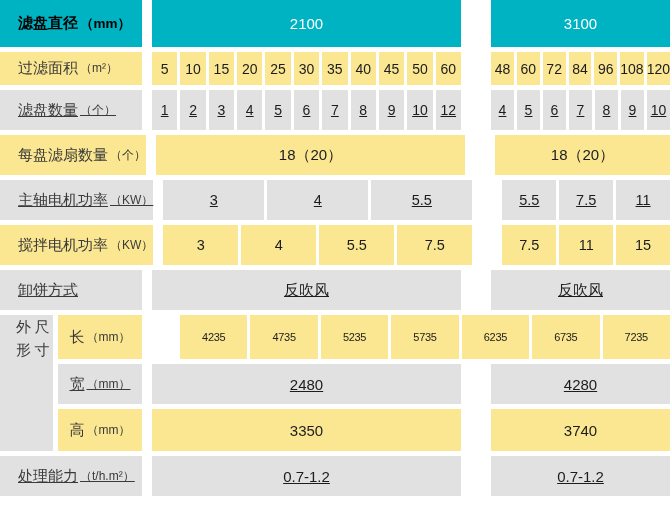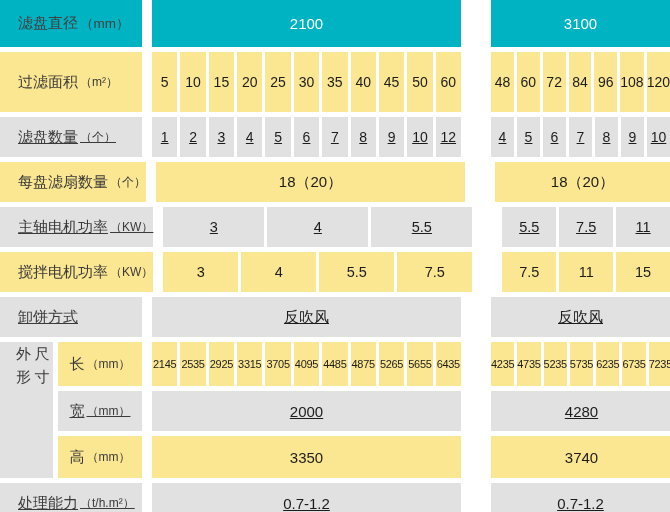--- a/index.html
+++ b/index.html
@@ -2,42 +2,42 @@
 <html><head>
 <meta charset="utf-8">
 <style>
   html,body{margin:0;padding:0;}
   .sheet{
     width:670px;height:512px;background:#ffffff;
     font-family:"Liberation Sans","DejaVu Sans",sans-serif;
     overflow:hidden;
   }
   .row{display:flex;margin-bottom:5px;}
-  .h47{height:47px}.h45{height:60px}.h44{height:44px}.h42{height:42px}.h40{height:40px}
+  .h47{height:47px}.h45{height:33px}.h44{height:44px}.h42{height:42px}.h40{height:40px}
 
   .lbl{
     flex:0 0 142px;margin-right:10px;display:flex;align-items:center;
     padding-left:18px;box-sizing:border-box;color:#3a3a3a;font-size:15px;
     white-space:nowrap;
   }
   .unit{font-size:12px;margin-left:2px;}
   .unit-lg{font-size:13.5px;margin-left:2px;}
 
   .ga{flex:0 0 309px;margin-right:2px;display:flex;gap:3px;}
   .gb{flex:1;display:flex;gap:3px;margin-left:28px;}
   .cell,.merged{
     flex:1;display:flex;align-items:center;justify-content:center;
     color:#1c1c1c;font-size:15px;white-space:nowrap;
   }
   .f14 .cell{font-size:14px;}
   .f145 .cell{font-size:14.5px;}
   .fxs .cell{font-size:11px;letter-spacing:-0.3px;}
 
   .th .lbl,.th .merged{background:#00b3c2;}
-  .th .lbl{color:#404040;}
+  .th .lbl{color:#000000;font-weight:bold;}
   .th .merged{color:#ffffff;font-size:15px;}
   .ty .lbl,.ty .cell,.ty .merged,.ty .sub{background:#fbe791;}
   .tg .lbl,.tg .cell,.tg .merged,.tg .sub{background:#e1e1e1;text-decoration:underline;}
 
   
   .dims{display:flex;margin-bottom:5px;}
   .dims-col{
     flex:0 0 53px;margin-right:5px;background:#e1e1e1;
     display:flex;flex-direction:row;justify-content:center;
     padding-left:16px;box-sizing:border-box;
@@ -193,51 +193,38 @@
       <span>外形</span>
       <span>尺寸</span>
     </div>
     <div class="dims-rows">
 
       <div class="drow mb h44 ty fxs">
         <div class="sub">
           <span>长</span>
             <span class="unit">（mm）</span>
         </div>
-        <div class="ga">
-            <div class="cell">2145</div>
-            <div class="cell">2535</div>
-            <div class="cell">2925</div>
-            <div class="cell">3315</div>
-            <div class="cell">3705</div>
-            <div class="cell">4095</div>
-            <div class="cell">4485</div>
-            <div class="cell">4875</div>
-            <div class="cell">5265</div>
-            <div class="cell">5655</div>
-            <div class="cell">6435</div>
-          </div>
         <div class="gb">
             <div class="cell">4235</div>
             <div class="cell">4735</div>
             <div class="cell">5235</div>
             <div class="cell">5735</div>
             <div class="cell">6235</div>
             <div class="cell">6735</div>
             <div class="cell">7235</div>
           </div>
       </div>
 
       <div class="drow mb h40 tg">
         <div class="sub">
           <span>宽</span>
             <span class="unit">（mm）</span>
         </div>
         <div class="ga">
-          <div class="merged">2000</div>
+          <div class="merged">2480</div>
         </div>
         <div class="gb">
           <div class="merged">4280</div>
         </div>
       </div>
 
       <div class="drow h42 ty">
         <div class="sub">
           <span>高</span>
             <span class="unit">（mm）</span>

